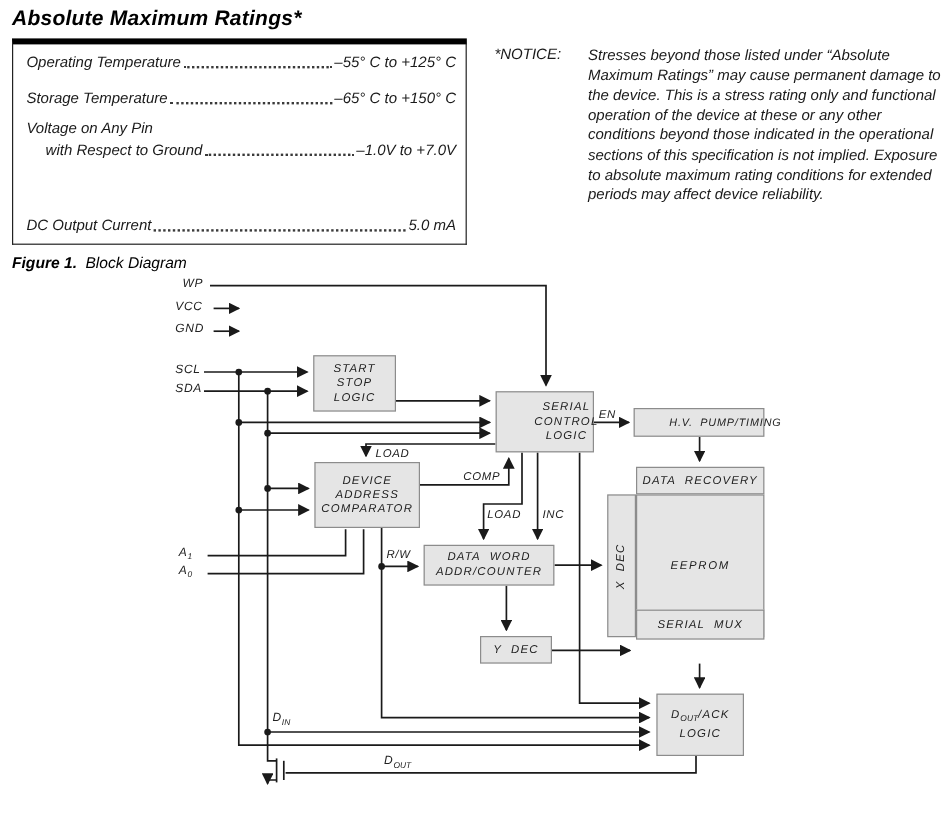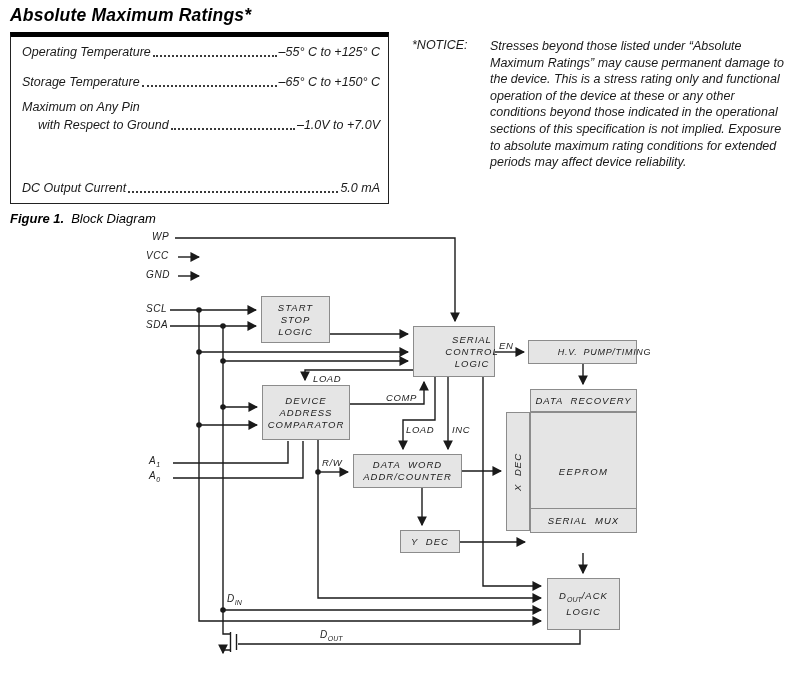--- a/index.html
+++ b/index.html
@@ -63,21 +63,21 @@
     <div class="trow" style="top:7px;">
       <span class="lbl">Operating Temperature</span>
       <span class="leader"></span>
       <span class="val">–55° C to +125° C</span>
     </div>
     <div class="trow" style="top:37px;">
       <span class="lbl">Storage Temperature</span>
       <span class="leader"></span>
       <span class="val">–65° C to +150° C</span>
     </div>
-    <div class="trow-pre" style="top:63px;">Maximum on Any Pin</div>
+    <div class="trow-pre" style="top:63px;">Voltage on Any Pin</div>
     <div class="trow" style="top:80px;margin-left:16px;">
       <span class="lbl">with Respect to Ground</span>
       <span class="leader"></span>
       <span class="val">–1.0V to +7.0V</span>
     </div>
     <div class="trow" style="top:143px;">
       <span class="lbl">DC Output Current</span>
       <span class="leader"></span>
       <span class="val">5.0 mA</span>
     </div>

